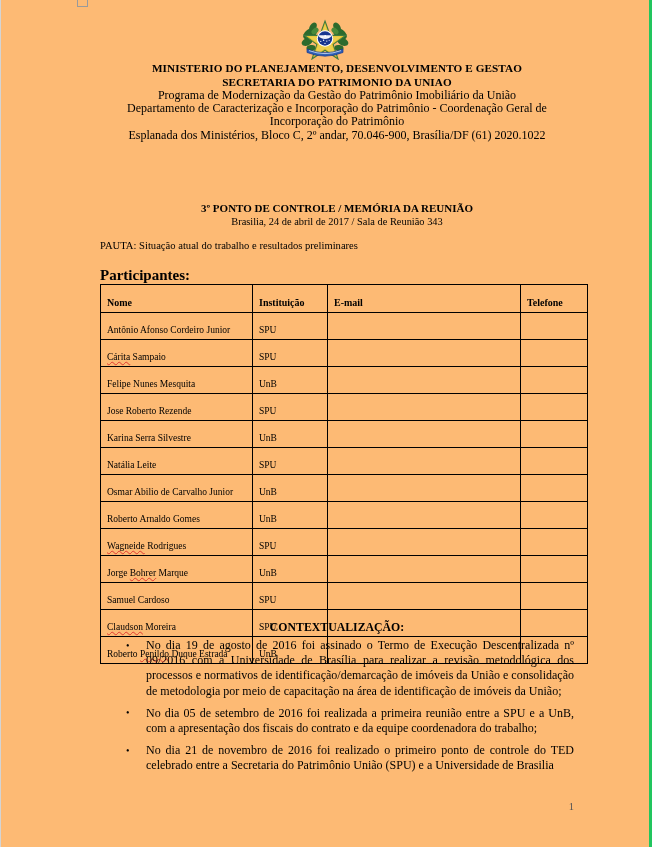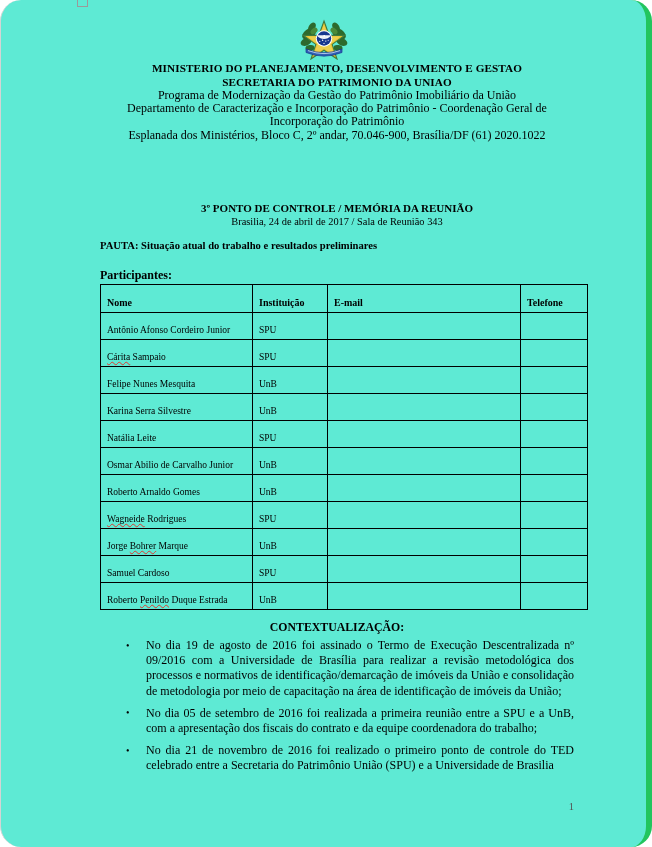--- a/index.html
+++ b/index.html
@@ -14,25 +14,24 @@
     overflow: hidden;
     font-family: "Liberation Serif", "DejaVu Serif", serif;
     color: #000000;
   }
 
   
   #page {
     position: absolute;
     left: 0; top: 0;
     width: 652px; height: 847px;
-    background: #5eead4;
+    background: #fdba74;
     box-sizing: border-box;
     border-left: 1px solid #d4d4d4;
-    border-right: 6px solid #22c55e;
-    border-radius: 21px;
+    border-right: 3px solid #22c55e;
   }
 
   
   #corner-marker {
     position: absolute;
     left: 76px; top: -3px;
     width: 11px; height: 10px;
     border: 1px solid #9a9a9a;
     border-top: none;
     box-sizing: border-box;
@@ -85,29 +84,29 @@
     font-size: 11px;
     line-height: 14px;
   }
   .ctrl-sub {
     font-size: 10.4px;
     line-height: 13.5px;
   }
 
   #pauta-block { top: 239px; }
   .pauta {
-    font-weight: bold;
+    font-weight: normal;
     font-size: 10.6px;
     line-height: 13px;
   }
 
   #participantes-label { top: 269px; }
   .participantes {
     font-weight: bold;
-    font-size: 12px;
+    font-size: 15px;
     line-height: 13px;
   }
 
   
   #table-wrap { top: 284px; width: 487px; }
   table.participants {
     border-collapse: collapse;
     width: 487px;
     table-layout: fixed;
     font-size: 9.5px;
@@ -280,20 +279,26 @@
             <td></td>
             <td></td>
           </tr>
           <tr>
             <td>Felipe Nunes Mesquita</td>
             <td>UnB</td>
             <td></td>
             <td></td>
           </tr>
           <tr>
+            <td>Jose Roberto Rezende</td>
+            <td>SPU</td>
+            <td></td>
+            <td></td>
+          </tr>
+          <tr>
             <td>Karina Serra Silvestre</td>
             <td>UnB</td>
             <td></td>
             <td></td>
           </tr>
           <tr>
             <td>Natália Leite</td>
             <td>SPU</td>
             <td></td>
             <td></td>
@@ -317,20 +322,26 @@
             <td></td>
           </tr>
           <tr>
             <td>Jorge <span class="sp">Bohrer</span> Marque</td>
             <td>UnB</td>
             <td></td>
             <td></td>
           </tr>
           <tr>
             <td>Samuel Cardoso</td>
+            <td>SPU</td>
+            <td></td>
+            <td></td>
+          </tr>
+          <tr>
+            <td><span class="sp">Claudson</span> Moreira</td>
             <td>SPU</td>
             <td></td>
             <td></td>
           </tr>
           <tr>
             <td>Roberto <span class="sp">Penildo</span> Duque Estrada</td>
             <td>UnB</td>
             <td></td>
             <td></td>
           </tr>

